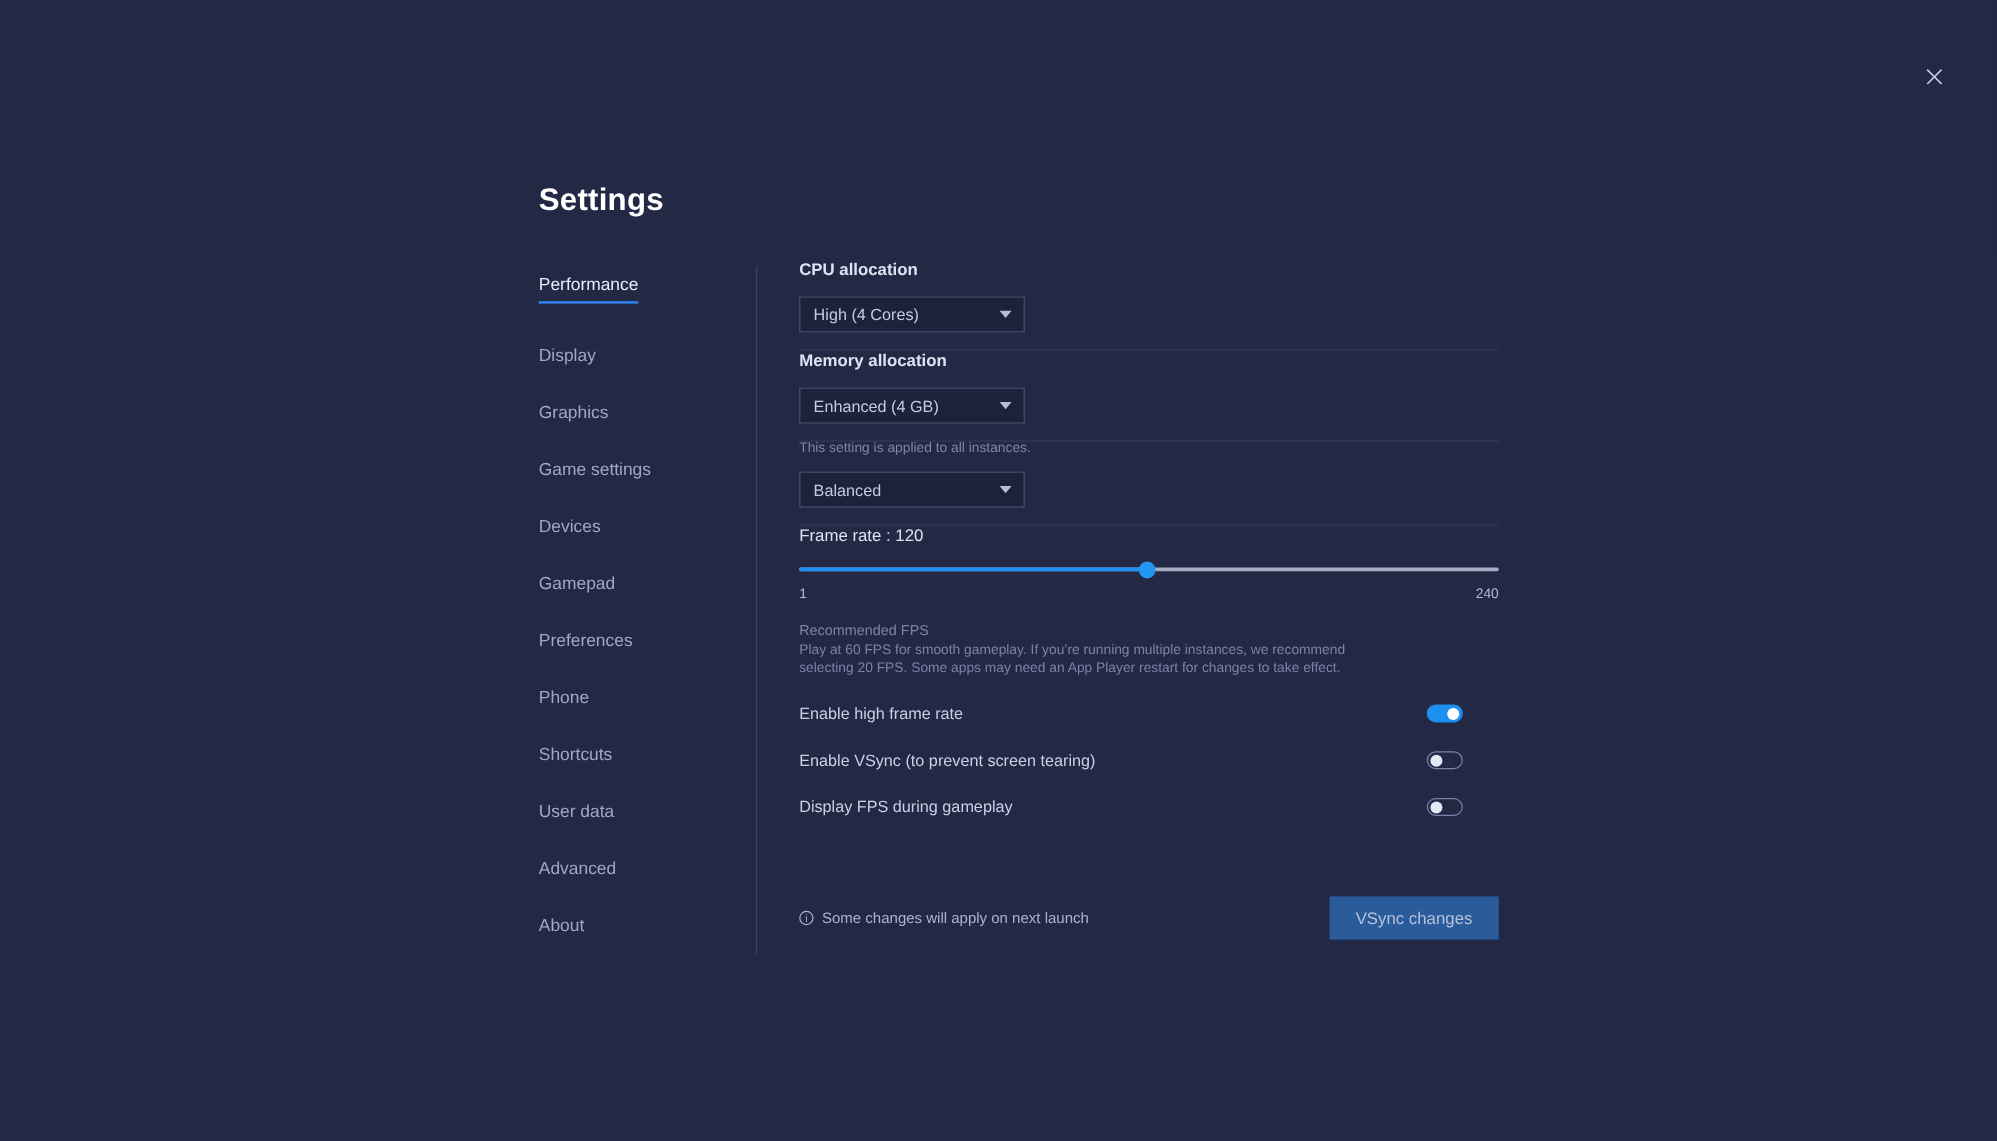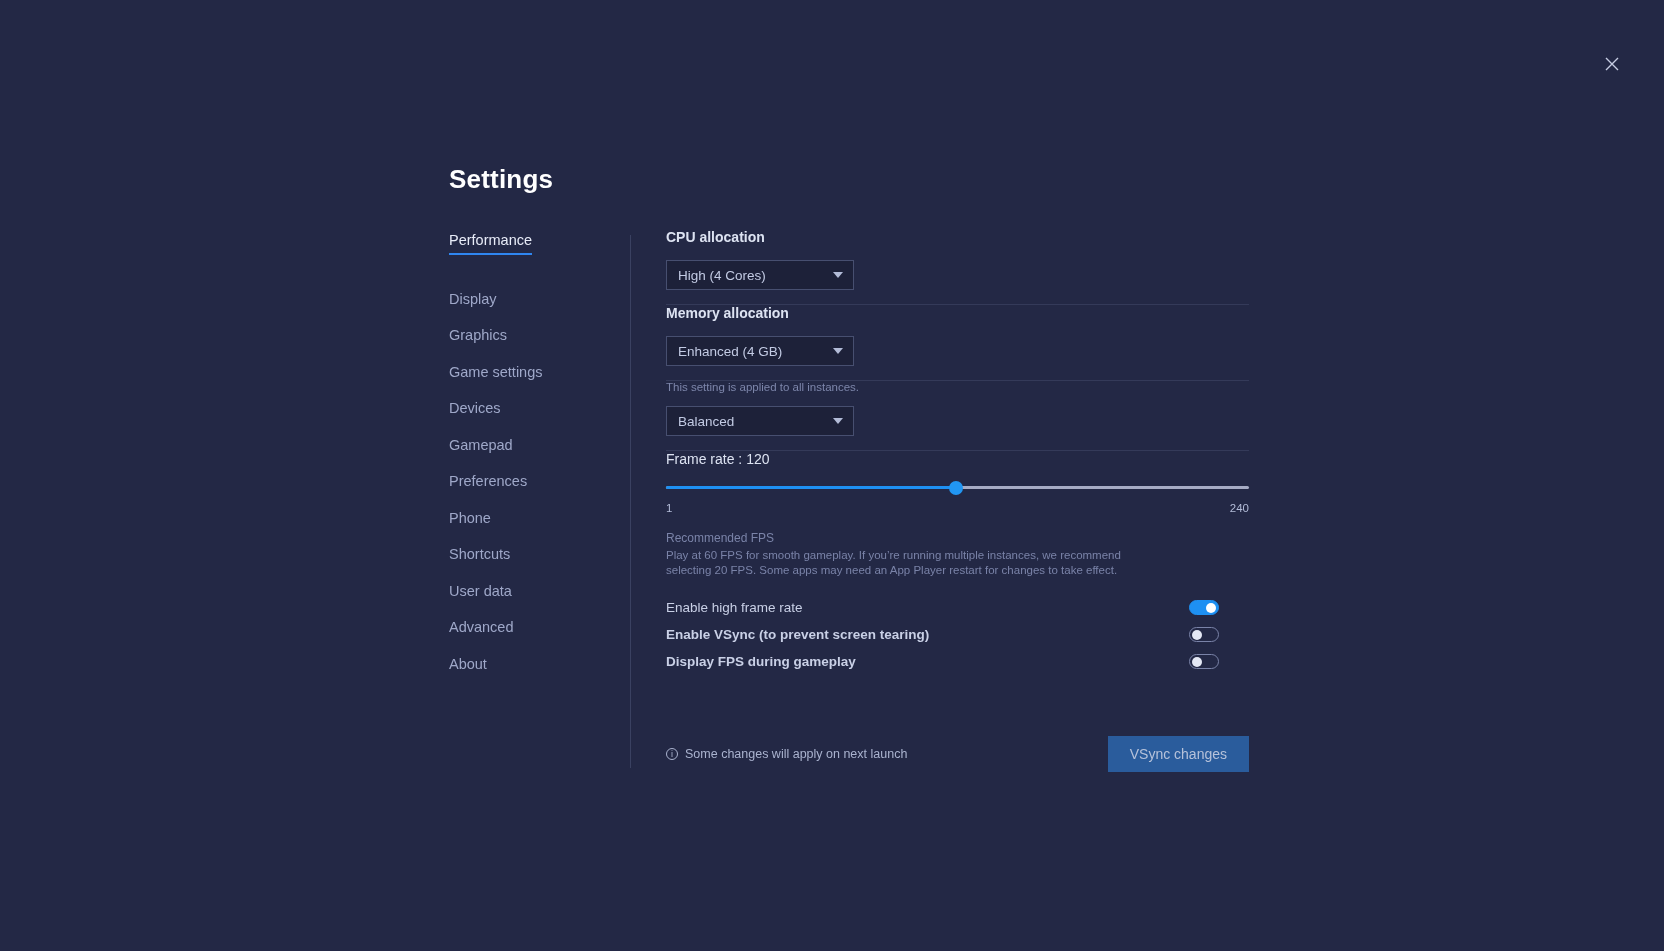--- a/index.html
+++ b/index.html
@@ -19,21 +19,21 @@
     width: 28px; height: 28px;
     display: flex; align-items: center; justify-content: center;
     cursor: pointer;
   }
   .close-btn svg { display: block; }
 
   
   .dialog {
     position: absolute;
     left: 449px;
-    top: 164px;
+    top: 151px;
     width: 800px;
   }
 
   .page-title {
     font-size: 26px;
     font-weight: bold;
     color: #ffffff;
     letter-spacing: 0.2px;
     margin-bottom: 34px;
   }
@@ -49,21 +49,21 @@
   .nav-item {
     font-size: 14.5px;
     color: #9fa8c9;
     padding: 0 0 2px 0;
     margin-bottom: 16.5px;
     display: inline-block;
     width: auto;
     cursor: pointer;
     line-height: 18px;
   }
-  .nav-row { line-height: 0; }
+  .nav-row { line-height: 0; margin-top: 11px; }
   .nav-item.active {
     color: #e8ecf8;
     border-bottom: 2px solid #2f86f0;
     padding-bottom: 4px;
   }
   .nav-row.active-row { margin-bottom: 18px; }
 
   
   .v-divider {
     width: 1px;
@@ -191,21 +191,21 @@
 
   
   .toggles { margin-top: 17px; }
   .toggle-row {
     display: flex;
     align-items: center;
     justify-content: space-between;
     height: 27px;
     padding-right: 30px;
   }
-  .toggle-row + .toggle-row { margin-top: 0px; font-weight: bold; }
+  .toggle-row + .toggle-row { margin-top: 12px; }
   .toggle-label {
     font-size: 13.5px;
     color: #c9d0e6;
   }
   .switch {
     width: 30px; height: 15px;
     border-radius: 8px;
     position: relative;
     cursor: pointer;
     flex: 0 0 30px;

